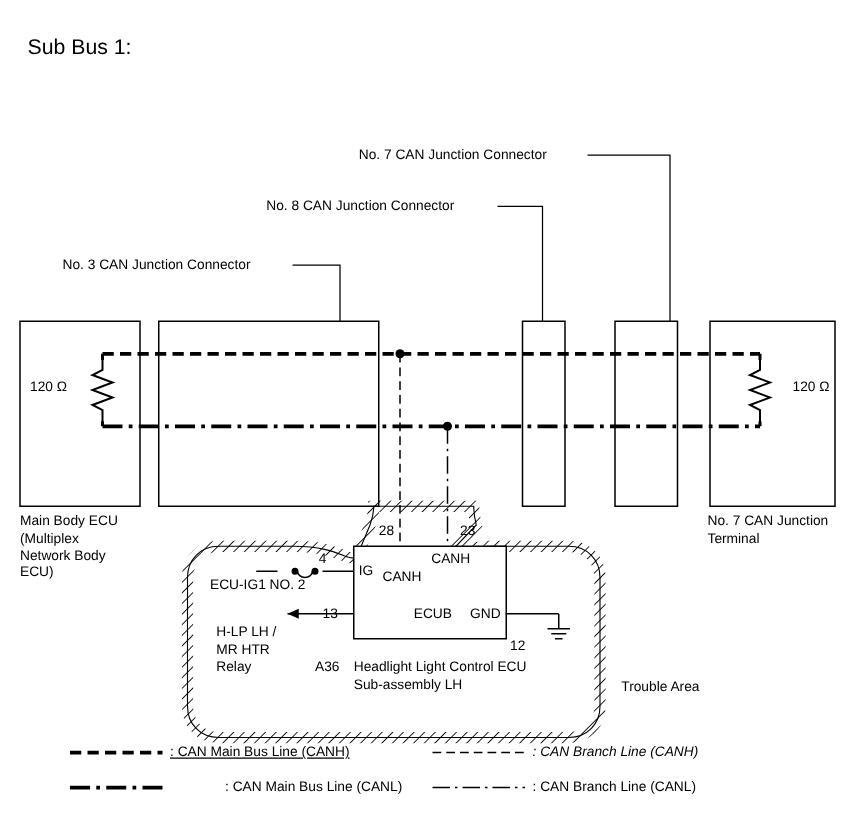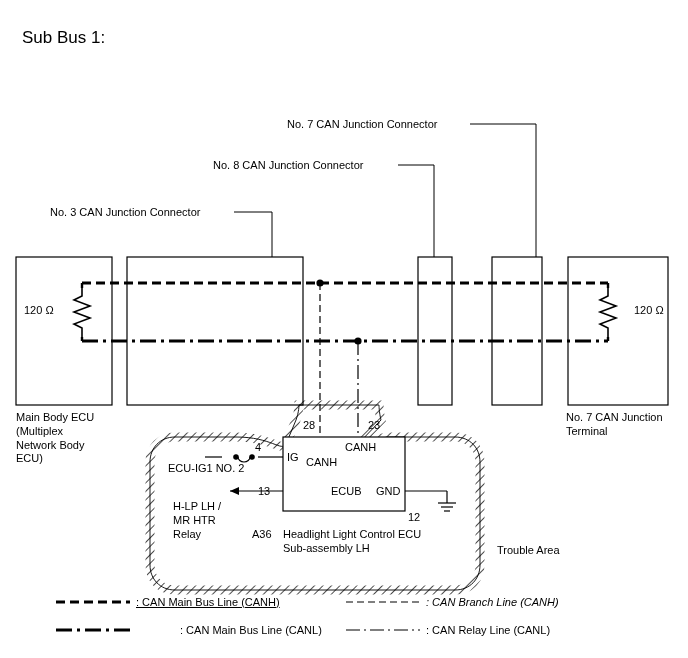--- a/index.html
+++ b/index.html
@@ -174,13 +174,13 @@
 <svg style="position:absolute;left:0;top:0;width:688px;height:658px;pointer-events:none;">
   <line x1="56" y1="602" x2="130" y2="602" stroke="#000" stroke-width="3" stroke-dasharray="9 5"></line>
   <line x1="346" y1="602" x2="420" y2="602" stroke="#000" stroke-width="1.2" stroke-dasharray="7 4"></line>
   <line x1="56" y1="630" x2="130" y2="630" stroke="#000" stroke-width="3" stroke-dasharray="16 5 3 5"></line>
   <line x1="346" y1="630" x2="420" y2="630" stroke="#000" stroke-width="1.2" stroke-dasharray="14 4 2 4"></line>
 </svg>
 
 <div class="lbl" style="left:136px;top:596px;text-decoration:underline;">: CAN Main Bus Line (CANH)</div>
 <div class="lbl" style="left:426px;top:596px;font-style:italic;">: CAN Branch Line (CANH)</div>
 <div class="lbl" style="left:136px;top:624px;margin-left:44px;">: CAN Main Bus Line (CANL)</div>
-<div class="lbl" style="left:426px;top:624px;">: CAN Relay Line (CANL)</div>
+<div class="lbl" style="left:426px;top:624px;">: CAN Branch Line (CANL)</div>
 
 </body></html>

